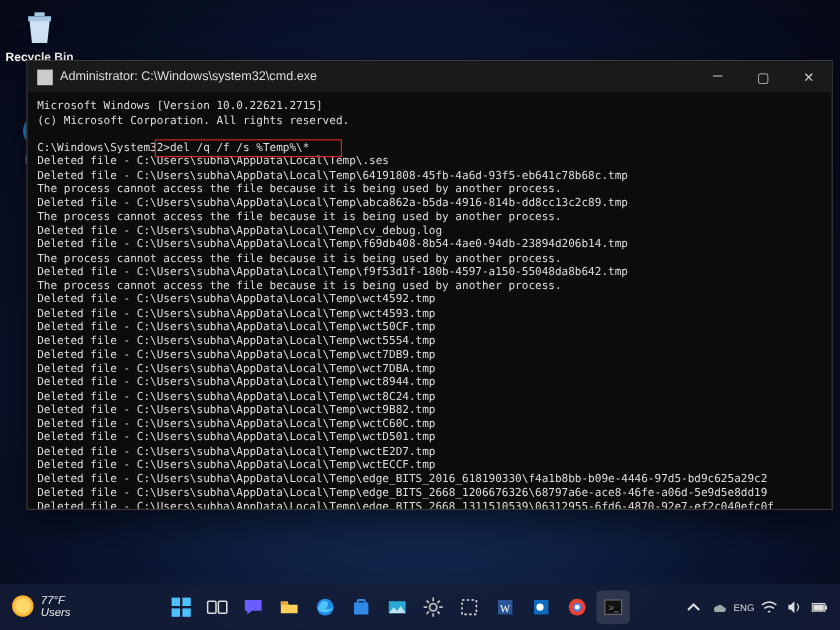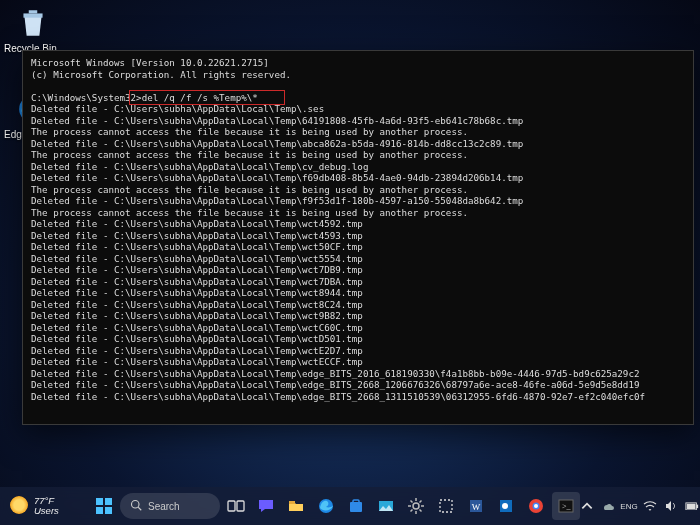--- a/index.html
+++ b/index.html
@@ -17,23 +17,25 @@
       background: radial-gradient(circle, rgba(80,150,255,.6) 0%, rgba(30,70,180,.35) 30%, transparent 65%);
       filter: blur(6px);
       border-radius: 50%;
       transform: translate(-50%,-50%);
       pointer-events: none;
     }
     
     .desktop-icon {
       position: absolute;
       width: 58px;
+      text-align: center;
       color: #fff;
       font-size: 10px;
       text-shadow: 0 1px 2px rgba(0,0,0,.8);
+      font-weight: bold;
     }
     .desktop-icon .ico {
       width: 34px; height: 34px; margin: 0 auto 3px;
       display: flex; align-items: center; justify-content: center;
     }
     #recycle { left: 4px; top: 6px; }
     #edge { left: 4px; top: 92px; }
     
     .window {
       position: absolute;
@@ -129,20 +131,28 @@
   <div class="ico">
     <svg viewBox="0 0 32 32">
         <circle cx="16" cy="16" r="13" fill="#1e88e5"></circle>
         <path d="M5 18c4 6 18 5 22-3-2 2-6 3-10 2 3-1 5-4 4-8C18 4 7 6 5 18z" fill="#4fc3f7"></path>
       </svg>
   </div>
   <div>Edge</div>
 </div>
 
 <div class="window">
+  <div class="titlebar">
+    <div class="tico"></div>
+    <div class="title">Administrator: C:\Windows\system32\cmd.exe</div>
+    <div class="spacer"></div>
+    <div class="winbtn">─</div>
+    <div class="winbtn">▢</div>
+    <div class="winbtn close">✕</div>
+  </div>
   <div class="term"><span>Microsoft Windows [Version 10.0.22621.2715]</span>
 <span>(c) Microsoft Corporation. All rights reserved.</span>
 <span></span>
 <span>C:\Windows\System32&gt;del /q /f /s %Temp%\*</span>
 <span>Deleted file - C:\Users\subha\AppData\Local\Temp\.ses</span>
 <span>Deleted file - C:\Users\subha\AppData\Local\Temp\64191808-45fb-4a6d-93f5-eb641c78b68c.tmp</span>
 <span>The process cannot access the file because it is being used by another process.</span>
 <span>Deleted file - C:\Users\subha\AppData\Local\Temp\abca862a-b5da-4916-814b-dd8cc13c2c89.tmp</span>
 <span>The process cannot access the file because it is being used by another process.</span>
 <span>Deleted file - C:\Users\subha\AppData\Local\Temp\cv_debug.log</span>
@@ -180,29 +190,20 @@
   </div>
   <div class="tb-center">
     <div class="tb-icon">
       <svg viewBox="0 0 18 18">
           <rect x="1" y="1" width="7" height="7" fill="#4cc2ff"></rect>
           <rect x="10" y="1" width="7" height="7" fill="#4cc2ff"></rect>
           <rect x="1" y="10" width="7" height="7" fill="#4cc2ff"></rect>
           <rect x="10" y="10" width="7" height="7" fill="#4cc2ff"></rect>
         </svg>
     </div>
-    <div class="search-pill">
-      <span>
-        <svg width="12" height="12" viewBox="0 0 16 16">
-            <circle cx="7" cy="7" r="5" fill="none" stroke="#ccc" stroke-width="1.5"></circle>
-            <line x1="11" y1="11" x2="15" y2="15" stroke="#ccc" stroke-width="1.5"></line>
-          </svg>
-      </span>
-      <span>Search</span>
-    </div>
     <div class="tb-icon">
       <svg viewBox="0 0 18 18">
           <rect x="1" y="4" width="7" height="10" rx="1" fill="none" stroke="#ddd" stroke-width="1.3"></rect>
           <rect x="10" y="4" width="7" height="10" rx="1" fill="none" stroke="#ddd" stroke-width="1.3"></rect>
         </svg>
     </div>
     <div class="tb-icon">
       <svg viewBox="0 0 18 18">
           <path d="M2 3h14v9H8l-4 3v-3H2z" fill="#6b5cff"></path>
         </svg>

